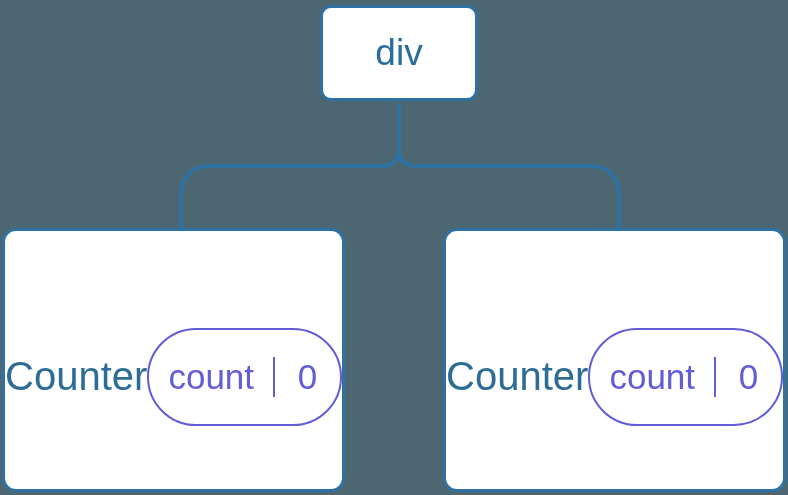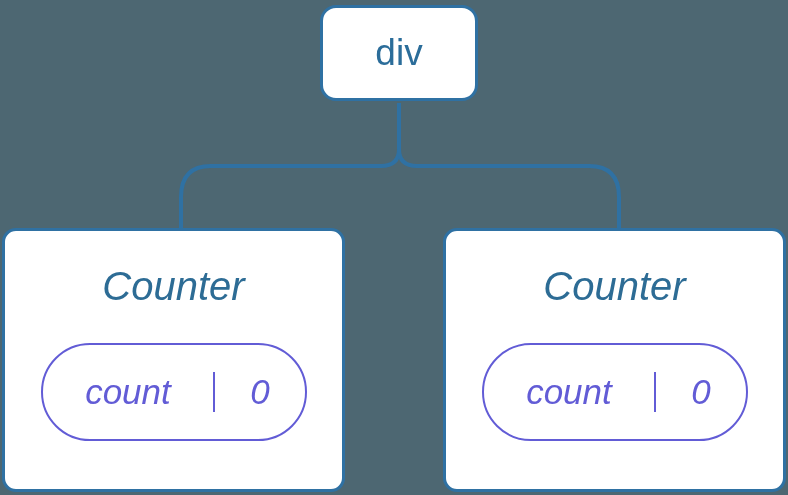--- a/index.html
+++ b/index.html
@@ -33,36 +33,35 @@
     stroke-width: 4;
   }
   .node {
     position: absolute;
     background: var(--node-bg);
     border: 3px solid var(--line-blue);
   }
   .node-root {
     left: 320px; top: 5px;
     width: 158px; height: 96px;
-    border-radius: 16px;
+    border-radius: 11px;
     display: flex;
     align-items: center;
     justify-content: center;
     font-size: 37px;
     font-weight: 500;
     color: var(--node-text);
   }
   .node-child {
     top: 228px;
     width: 343px; height: 264px;
     border-radius: 14px;
     display: flex;
-    flex-direction: column;
+    flex-direction: row;
     align-items: center;
-    font-style: italic;
   }
   .node-child.left  { left: 2px; }
   .node-child.right { left: 443px; }
   .node-title {
     margin-top: 32px;
     font-size: 40px;
     line-height: 47px;
     font-weight: 500;
     color: var(--title-text);
   }

